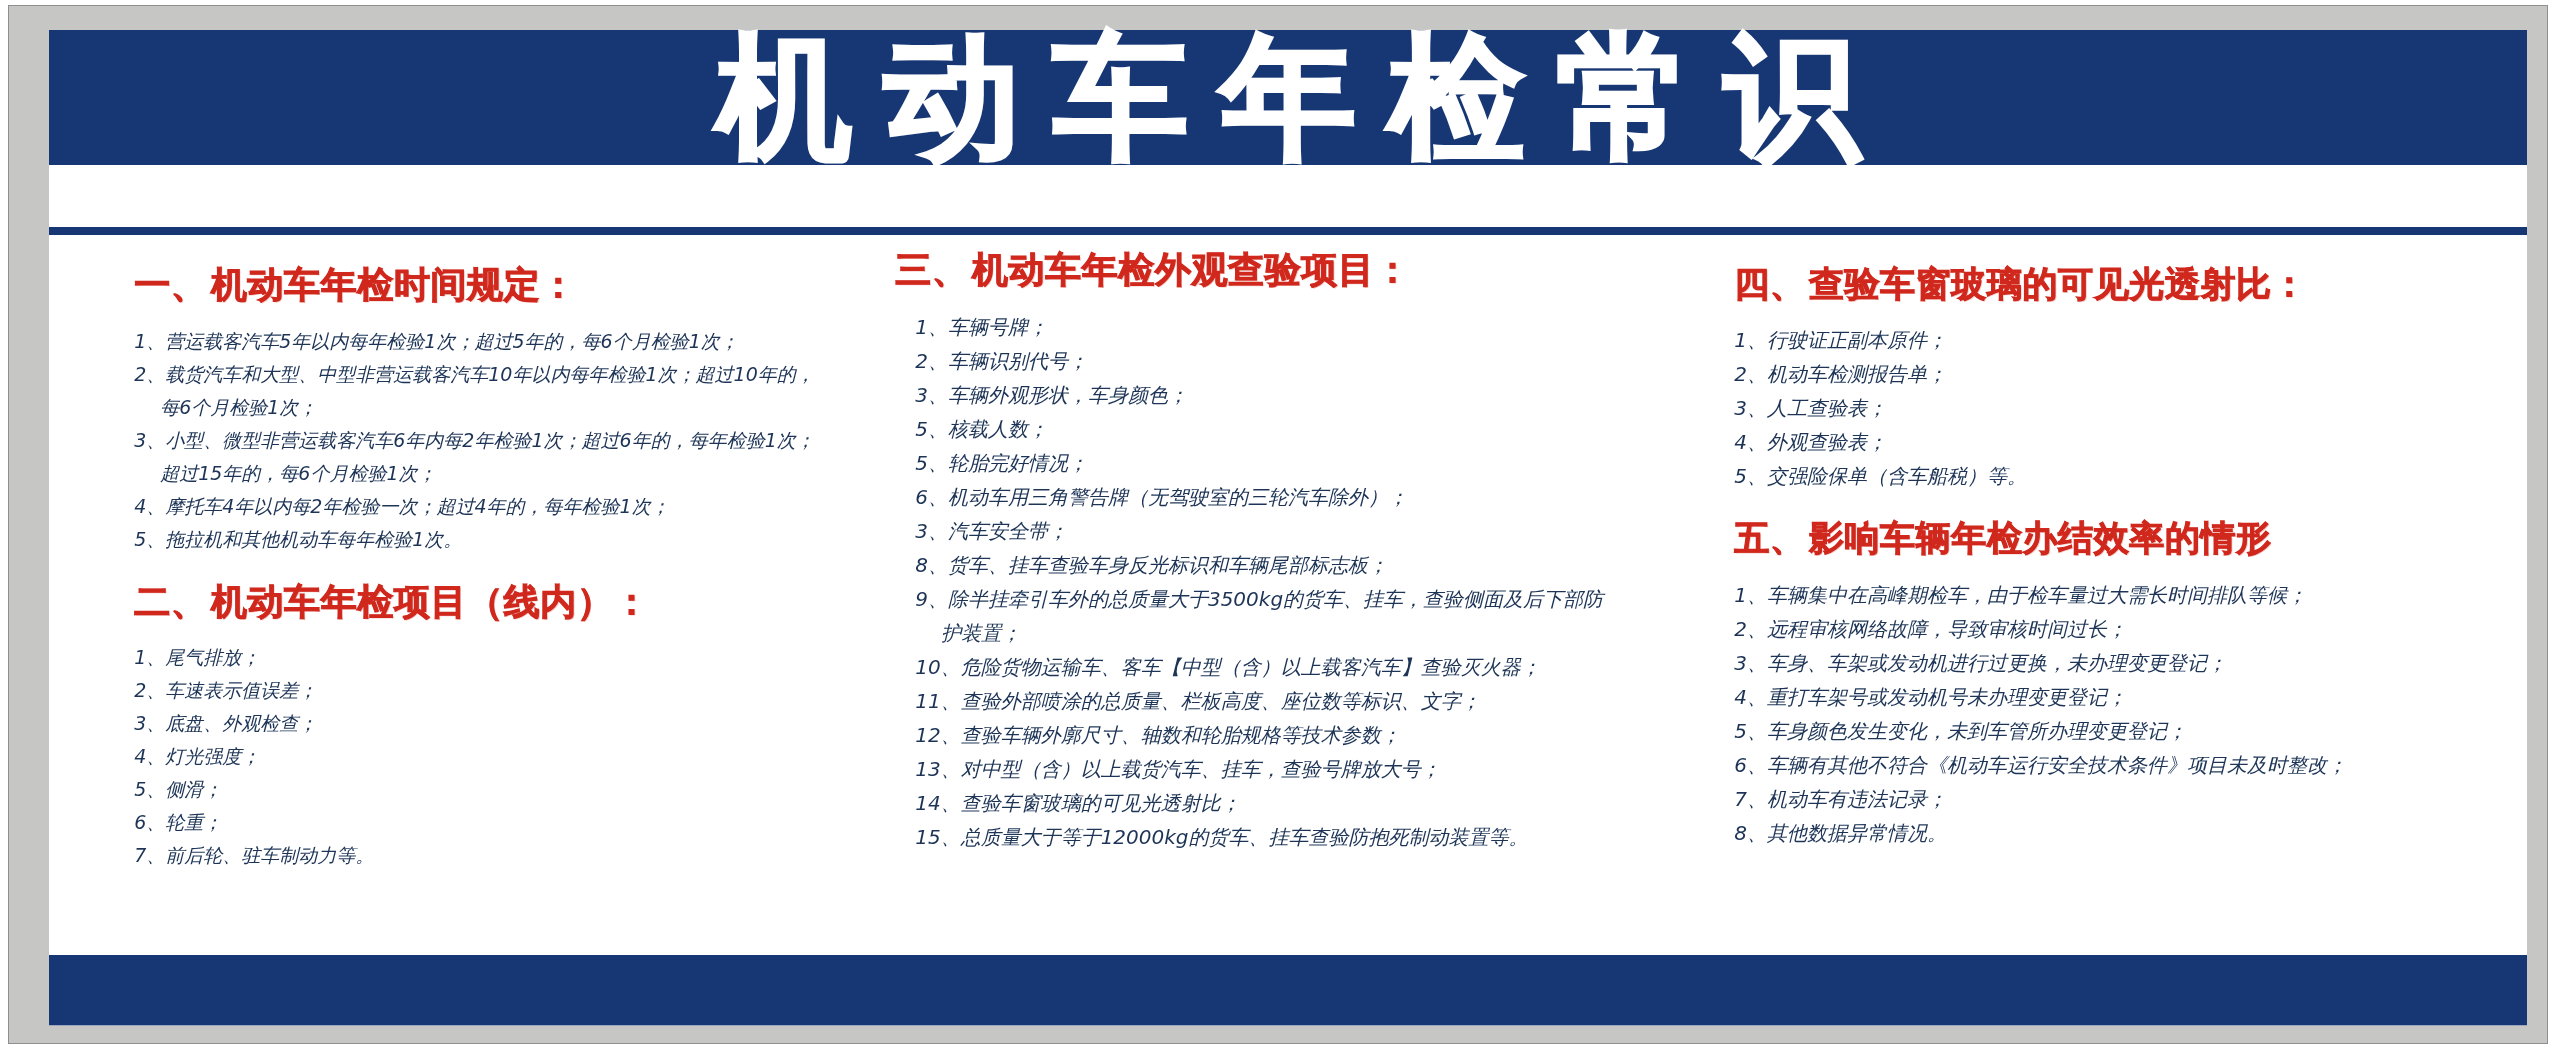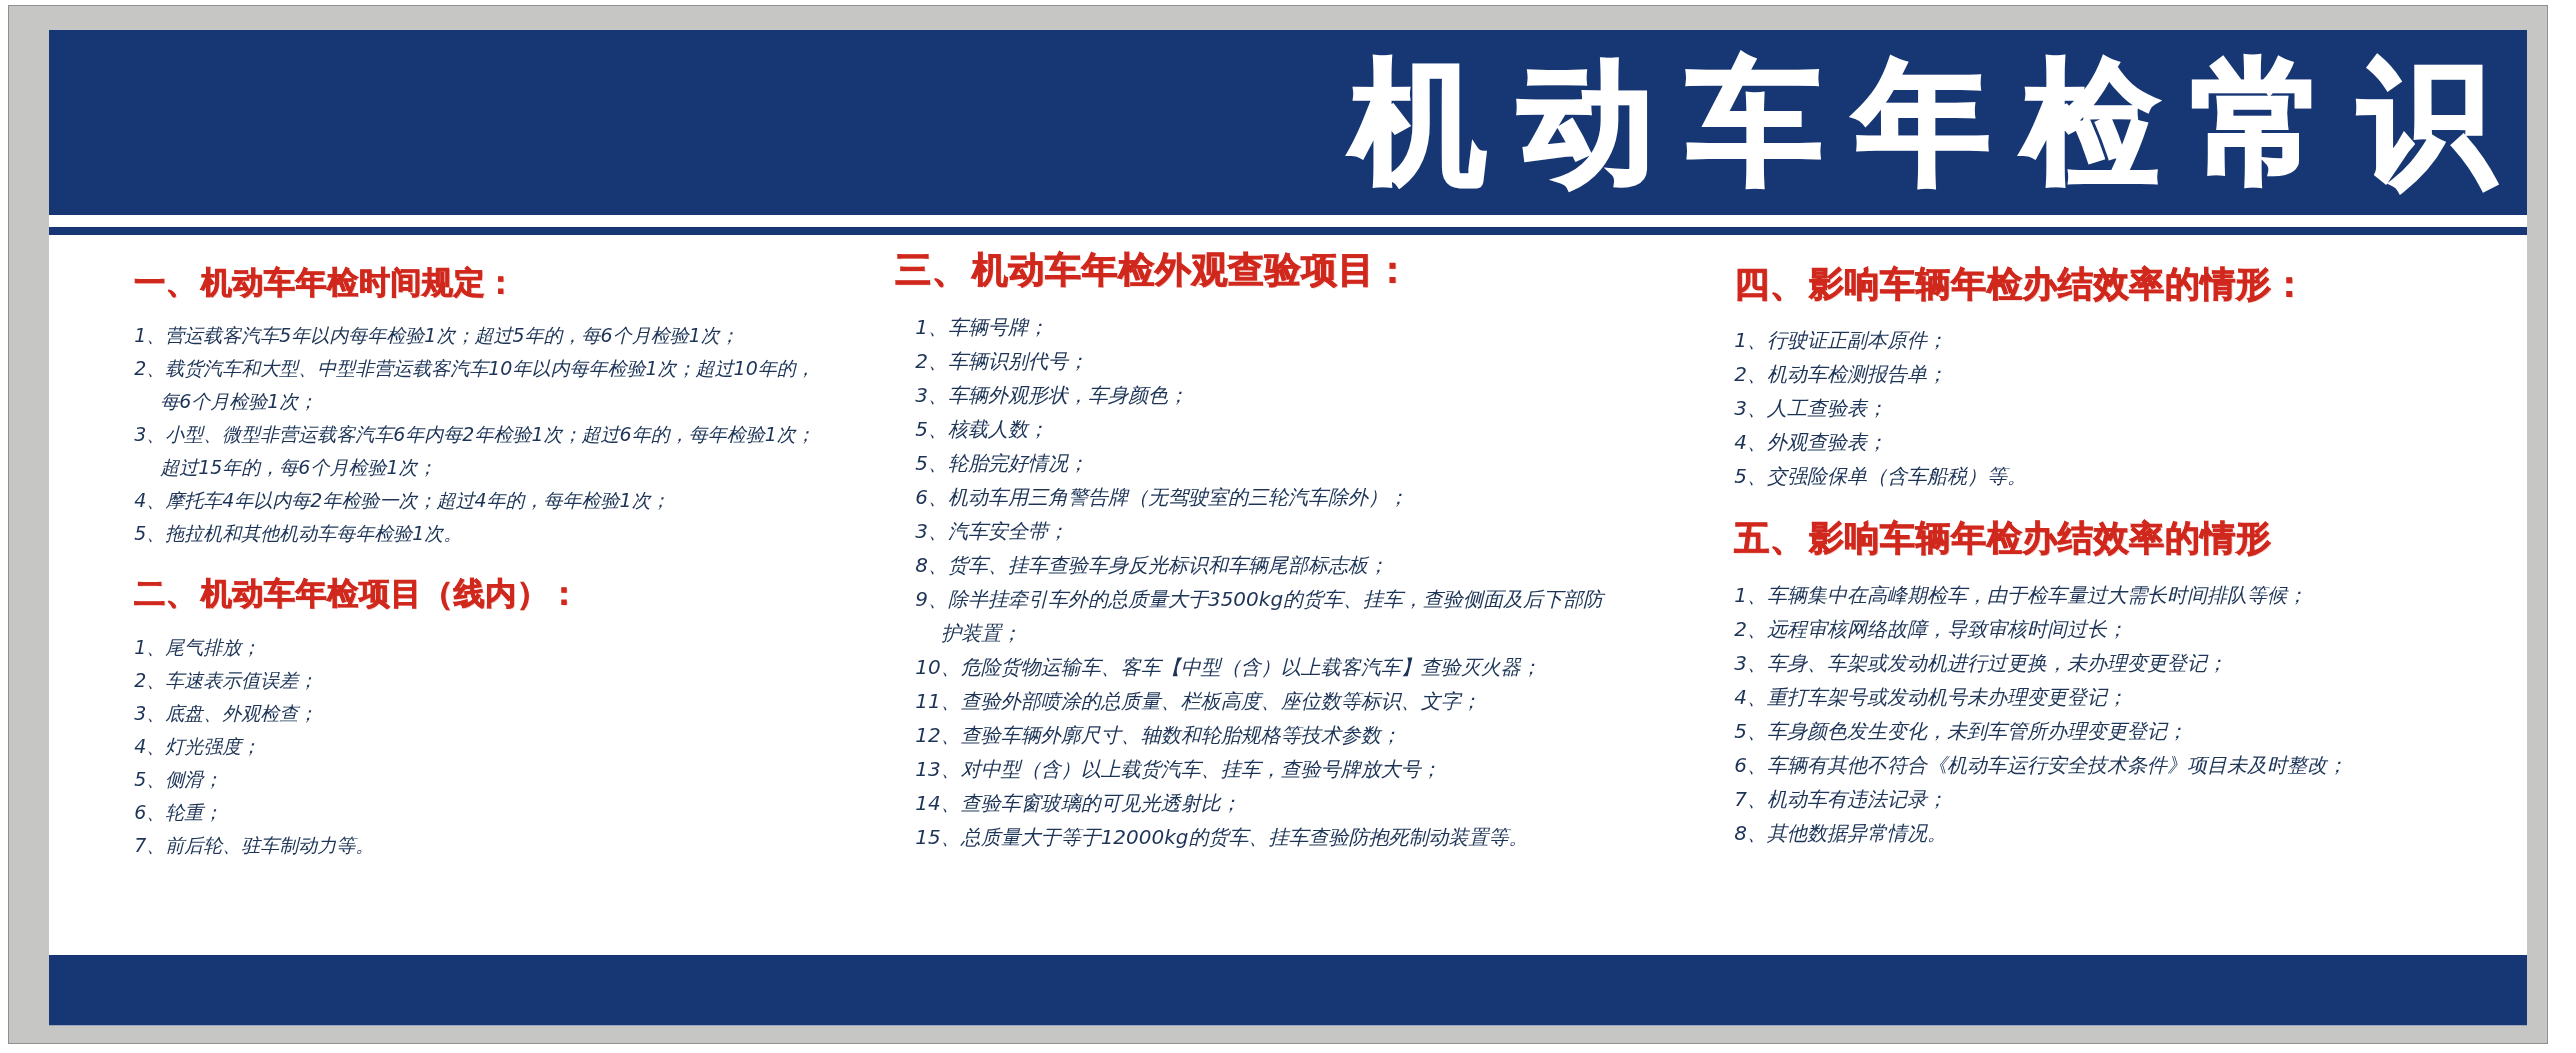--- a/index.html
+++ b/index.html
@@ -37,25 +37,25 @@
     background: #ffffff;
     box-sizing: border-box;
   }
 
   
   #header-band {
     position: absolute;
     left: 0;
     top: 0;
     width: 100%;
-    height: 185px;
+    height: 135px;
     background: #173774;
     display: flex;
     align-items: center;
-    justify-content: flex-end;
+    justify-content: center;
   }
   #poster-title {
     color: #ffffff;
     font-size: 135px;
     line-height: 1;
     font-weight: 900;
     letter-spacing: 33px;
     text-indent: 33px;
     white-space: nowrap;
     font-family: "DejaVu Sans", "Liberation Sans", sans-serif;
@@ -105,21 +105,21 @@
   .section-heading {
     color: #d0281d;
     font-weight: 900;
     font-family: "DejaVu Sans", "Liberation Sans", sans-serif;
     white-space: nowrap;
     line-height: 1.08;
     letter-spacing: 0.6px;
     text-shadow: 1.2px 1.2px 0 rgba(208,40,29,0.25);
     -webkit-text-stroke: 0.9px #d0281d;
   }
-  #col-1 .section-heading { font-size: 31px; }
+  #col-1 .section-heading { font-size: 36px; }
   #col-2 .section-heading { font-size: 36px; }
   #col-3 .section-heading { font-size: 35px; }
 
   .heading-numeral { margin-right: 3.5px; }
 
   
   .section-block { margin-bottom: 0; }
   .section-block + .section-block { margin-top: 27px; }
   .section-heading { margin: 0 0 20px 0; }
 
@@ -200,21 +200,21 @@
               <li class="item"><span>11、查验外部喷涂的总质量、栏板高度、座位数等标识、文字；</span></li>
               <li class="item"><span>12、查验车辆外廓尺寸、轴数和轮胎规格等技术参数；</span></li>
               <li class="item"><span>13、对中型（含）以上载货汽车、挂车，查验号牌放大号；</span></li>
               <li class="item"><span>14、查验车窗玻璃的可见光透射比；</span></li>
               <li class="item"><span>15、总质量大于等于12000kg的货车、挂车查验防抱死制动装置等。</span></li>
             </ul>
           </div>
         </div>
       <div class="column" id="col-3">
           <div class="section-block">
-            <div class="section-heading"><span class="heading-numeral">四、</span><span>影响车辆年检办结效率的情形：</span></div>
+            <div class="section-heading"><span class="heading-numeral">四、</span><span>查验车窗玻璃的可见光透射比：</span></div>
             <ul class="item-list">
               <li class="item"><span>1、行驶证正副本原件；</span></li>
               <li class="item"><span>2、机动车检测报告单；</span></li>
               <li class="item"><span>3、人工查验表；</span></li>
               <li class="item"><span>4、外观查验表；</span></li>
               <li class="item"><span>5、交强险保单（含车船税）等。</span></li>
             </ul>
           </div>
           <div class="section-block">
             <div class="section-heading"><span class="heading-numeral">五、</span><span>影响车辆年检办结效率的情形</span></div>

